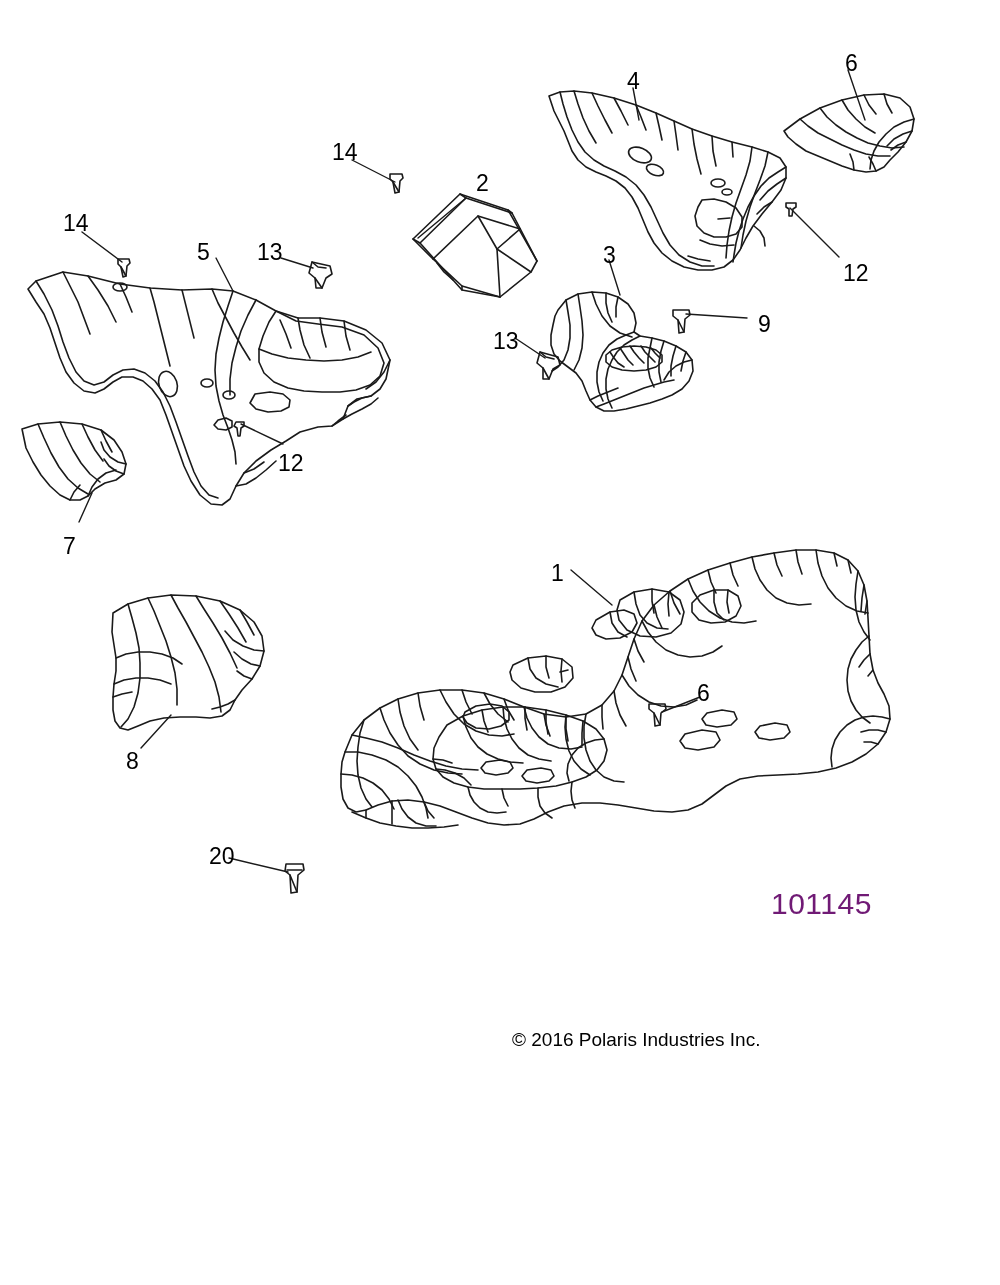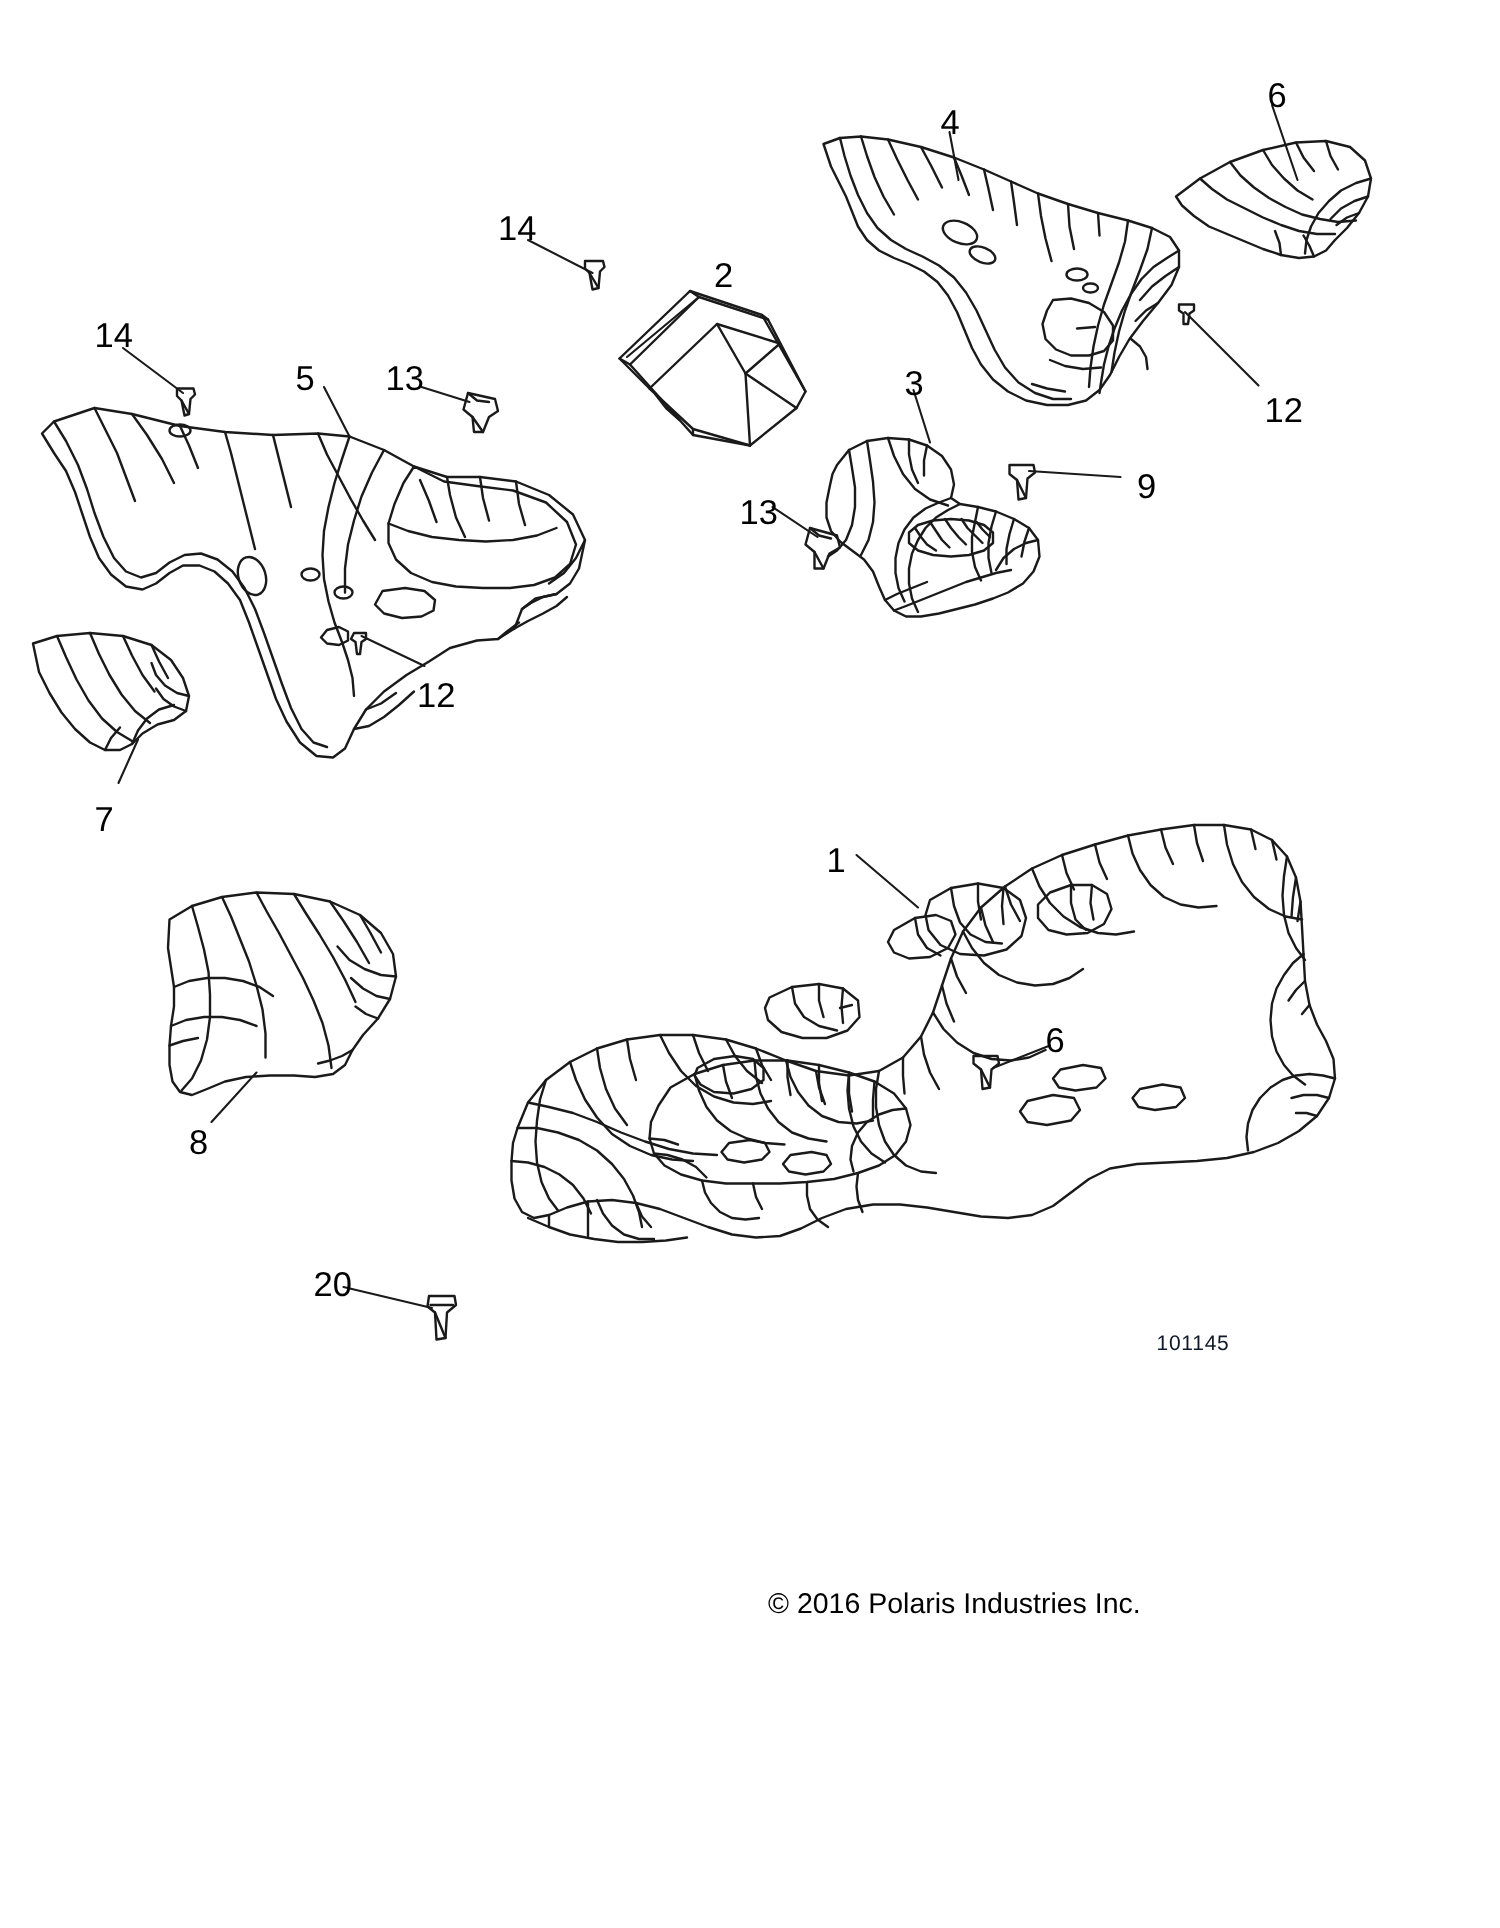--- a/index.html
+++ b/index.html
@@ -25,22 +25,22 @@
     position: absolute;
     font-family: "Liberation Sans", sans-serif;
     font-size: 23px;
     color: #000000;
     line-height: 1;
     white-space: nowrap;
   }
   .partno {
     position: absolute;
     font-family: "Liberation Sans", sans-serif;
-    font-size: 14px;
-    color: #0f172a;
+    font-size: 30px;
+    color: #701a75;
     letter-spacing: 0.5px;
     white-space: nowrap;
   }
   .copyright {
     position: absolute;
     font-family: "Liberation Sans", sans-serif;
     font-size: 19px;
     color: #000000;
     white-space: nowrap;
   }
@@ -421,15 +421,15 @@
   <div class="callout" style="left:758px; top:313px;">9</div>
   <div class="callout" style="left:493px; top:330px;">13</div>
   <div class="callout" style="left:278px; top:452px;">12</div>
   <div class="callout" style="left:63px; top:535px;">7</div>
   <div class="callout" style="left:551px; top:562px;">1</div>
   <div class="callout" style="left:697px; top:682px;">6</div>
   <div class="callout" style="left:126px; top:750px;">8</div>
   <div class="callout" style="left:209px; top:845px;">20</div>
 
   <div class="partno" style="left:771px; top:887px;">101145</div>
-  <div class="copyright" style="left:512px; top:1029px;margin-top:30px;">© 2016 Polaris Industries Inc.</div>
+  <div class="copyright" style="left:512px; top:1029px;">© 2016 Polaris Industries Inc.</div>
 
 </div>
 
 </body></html>

